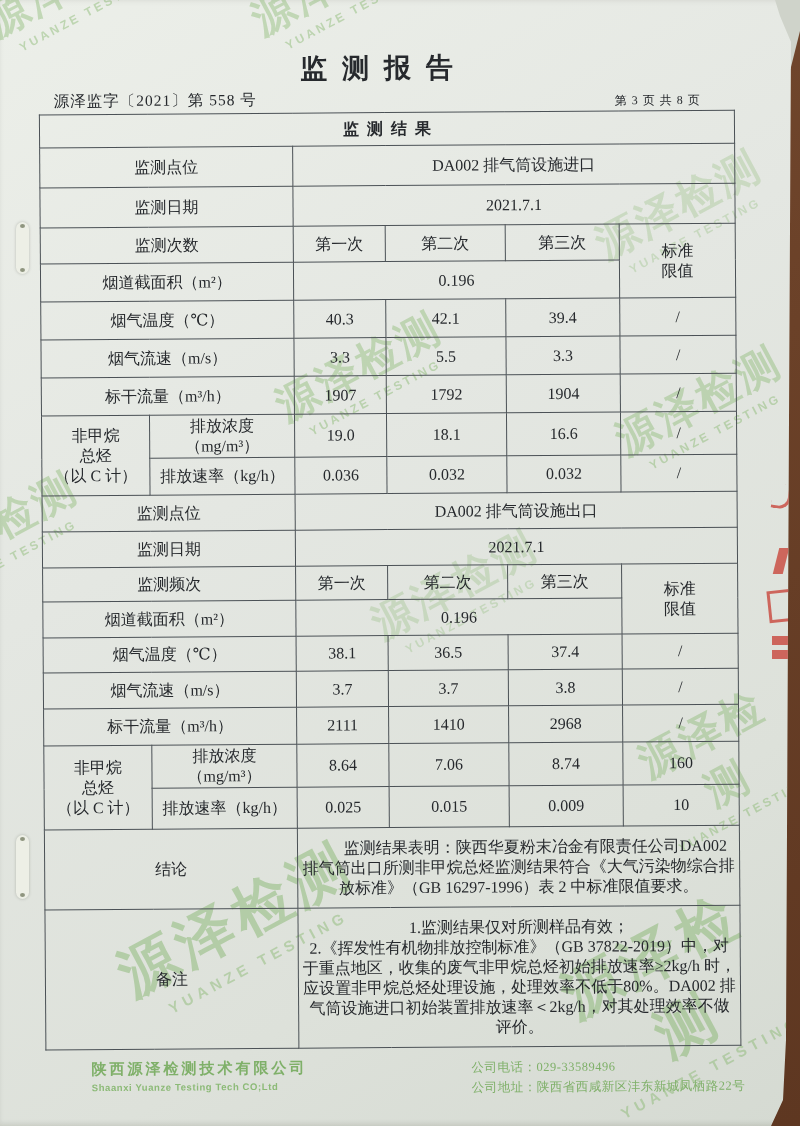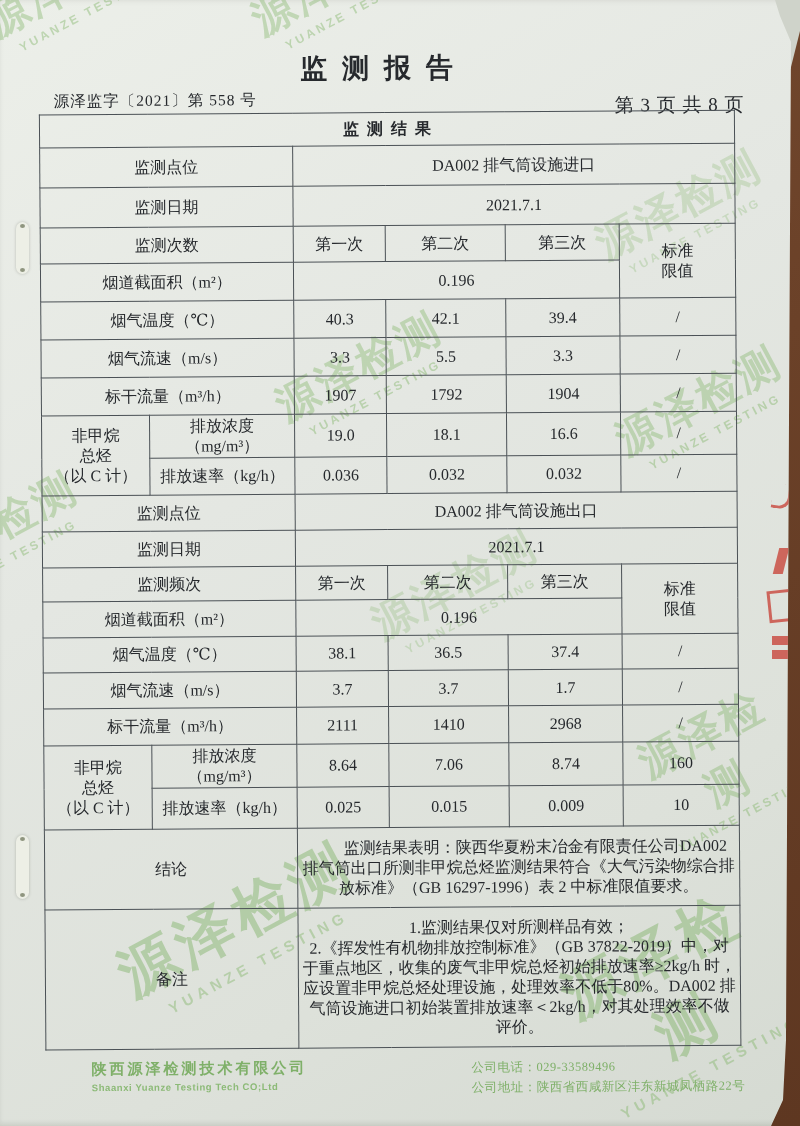--- a/index.html
+++ b/index.html
@@ -41,21 +41,21 @@
   .stamp{position:absolute;right:0;top:470px;width:42px;height:230px;z-index:6;opacity:.8;}
   .stamp i{position:absolute;display:block;border-color:#c8473c;}
   .stamp .f1{left:14px;top:14px;width:16px;height:22px;border:3px solid #c8473c;border-left:none;border-top:none;border-radius:0 0 12px 0;transform:rotate(8deg);}
   .stamp .f2{left:18px;top:78px;width:10px;height:26px;background:#c8473c;transform:skewX(-14deg);}
   .stamp .f3{left:10px;top:120px;width:20px;height:26px;border:3px solid #c8473c;transform:rotate(-6deg);}
   .stamp .f4{left:14px;top:166px;width:18px;height:9px;background:#c8473c;box-shadow:0 14px 0 #c8473c;}
 
   
   .title{position:absolute;top:50px;left:0;width:760px;text-align:center;font-size:27px;font-weight:700;letter-spacing:0.55em;text-indent:0.55em;}
   .docnum{position:absolute;top:89px;left:57px;font-size:15.5px;letter-spacing:1px;}
-  .pagenum{position:absolute;top:94px;left:618px;font-size:19px;letter-spacing:1px;text-align:center;}
+  .pagenum{position:absolute;top:94px;left:618px;font-size:12px;letter-spacing:1px;text-align:center;}
 
   
   table.report{position:absolute;top:112px;left:42px;width:695px;border-collapse:collapse;table-layout:fixed;}
   table.report td{
     border:1.8px solid #4b5156;text-align:center;vertical-align:middle;
     font-size:16px;padding:1px 3px;line-height:1.25;
   }
   td.thead{font-size:17px;font-weight:700;letter-spacing:0.5em;text-indent:0.5em;}
   td.pre{white-space:pre-line;font-family:Liberation Serif, serif;}
   td.para{text-align:left;padding:5px 10px 5px 12px;font-size:15.5px;line-height:1.47;}
@@ -233,21 +233,21 @@
           <td colspan="2">烟气温度（℃）</td>
           <td>38.1</td>
           <td>36.5</td>
           <td>37.4</td>
           <td>/</td>
         </tr>
         <tr class="h36">
           <td colspan="2">烟气流速（m/s）</td>
           <td>3.7</td>
           <td>3.7</td>
-          <td>1.7</td>
+          <td>3.8</td>
           <td>/</td>
         </tr>
         <tr class="h37">
           <td colspan="2">标干流量（m³/h）</td>
           <td>2111</td>
           <td>1410</td>
           <td>2968</td>
           <td>/</td>
         </tr>
         <tr class="h41">

